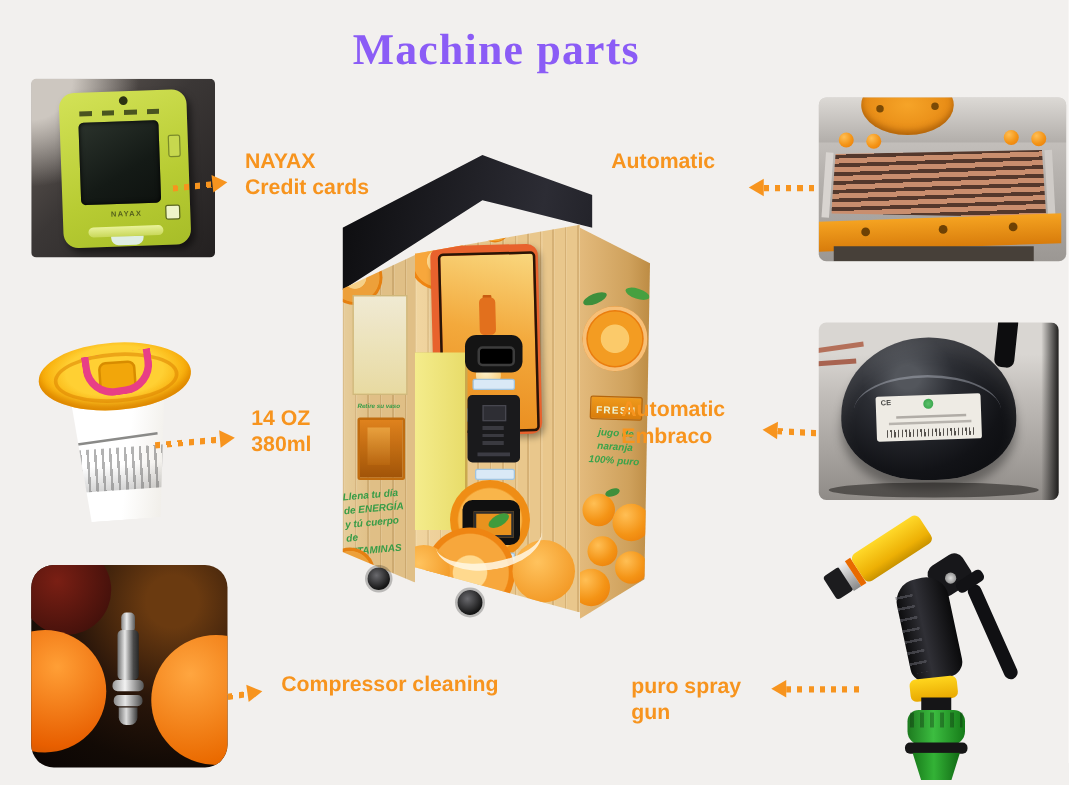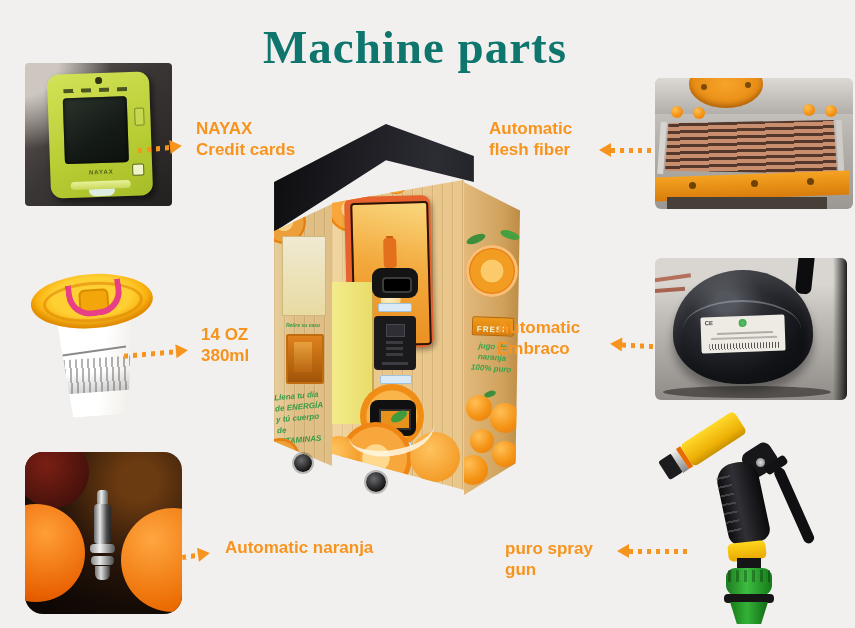--- a/index.html
+++ b/index.html
@@ -1,22 +1,22 @@
 <!DOCTYPE html>
 <html><head>
 <meta charset="utf-8">
 <style>
   html,body{margin:0;padding:0;}
   .canvas{position:relative;width:855px;height:628px;background:#f2f0ee;overflow:hidden;
           font-family:"Liberation Sans",sans-serif;}
   .abs{position:absolute;}
   
-  .title{position:absolute;left:415px;top:20px;transform:translateX(-50%);
-         font-family:"Liberation Serif","DejaVu Serif",serif;font-size:47px;font-weight:bold;
-         color:#0f766e;letter-spacing:1px;white-space:nowrap;}
+  .title{position:absolute;left:397px;top:20px;transform:translateX(-50%);
+         font-family:"Liberation Serif","DejaVu Serif",serif;font-size:35px;font-weight:bold;
+         color:#8b5cf6;letter-spacing:1px;white-space:nowrap;}
   .subheading{position:absolute;left:400px;top:486px;transform:translateX(-50%);
          font-size:27px;font-weight:700;color:#3a3434;white-space:nowrap;}
   
   .callout{position:absolute;color:#f7941e;font-weight:bold;font-size:17px;line-height:21px;}
   .callout div{white-space:nowrap;}
   
   .arrow{position:absolute;display:flex;align-items:center;}
   .dots{height:5px;background:repeating-linear-gradient(90deg,#f7941e 0 4px,rgba(0,0,0,0) 4px 9px);}
   .head-r{width:0;height:0;border-top:7px solid rgba(0,0,0,0);border-bottom:7px solid rgba(0,0,0,0);border-left:12px solid #f7941e;}
   .head-l{width:0;height:0;border-top:7px solid rgba(0,0,0,0);border-bottom:7px solid rgba(0,0,0,0);border-right:12px solid #f7941e;}
@@ -59,21 +59,20 @@
     <div class="dots" style="width:32px;"></div>
     <div class="head-r"></div>
   </div>
   <div class="callout" style="left:196px;top:118px;">
     <div>NAYAX</div>
     <div>Credit cards</div>
   </div>
 
   <div class="callout" style="left:489px;top:118px;">
     <div>Automatic</div>
-    <div>flesh fiber</div>
   </div>
   <div class="arrow" style="left:599px;top:143px;">
     <div class="head-l"></div>
     <div class="dots" style="width:42px;"></div>
   </div>
 
   <div class="photo" style="left:655px;top:78px;width:198px;height:131px;border-radius:6px;
               background:linear-gradient(180deg,#cdc9c5 0 12%,#b7b3af 45%,#9b9793);">
     <div class="abs" style="left:0;top:0;width:198px;height:36px;background:linear-gradient(180deg,#dcd9d5,#b2aeaa);"></div>
     <div class="abs" style="left:34px;top:-18px;width:74px;height:48px;border-radius:50%;
@@ -291,21 +290,21 @@
       <div class="abs" style="left:8px;top:76px;width:15px;height:14px;border-radius:0 0 6px 6px;
                   background:linear-gradient(90deg,#777,#ddd 40%,#3a3a3a);"></div>
     </div>
   </div>
 
   <div class="arrow" style="left:182px;top:548px;transform:rotate(-8deg);">
     <div class="dots" style="width:16px;"></div>
     <div class="head-r"></div>
   </div>
   <div class="callout" style="left:225px;top:537px;">
-    <div>Automatic naranja</div>
+    <div>Compressor cleaning</div>
   </div>
 
   <div class="callout" style="left:505px;top:538px;">
     <div>puro spray</div>
     <div>gun</div>
   </div>
   <div class="arrow" style="left:617px;top:544px;">
     <div class="head-l"></div>
     <div class="dots" style="width:62px;"></div>
   </div>

